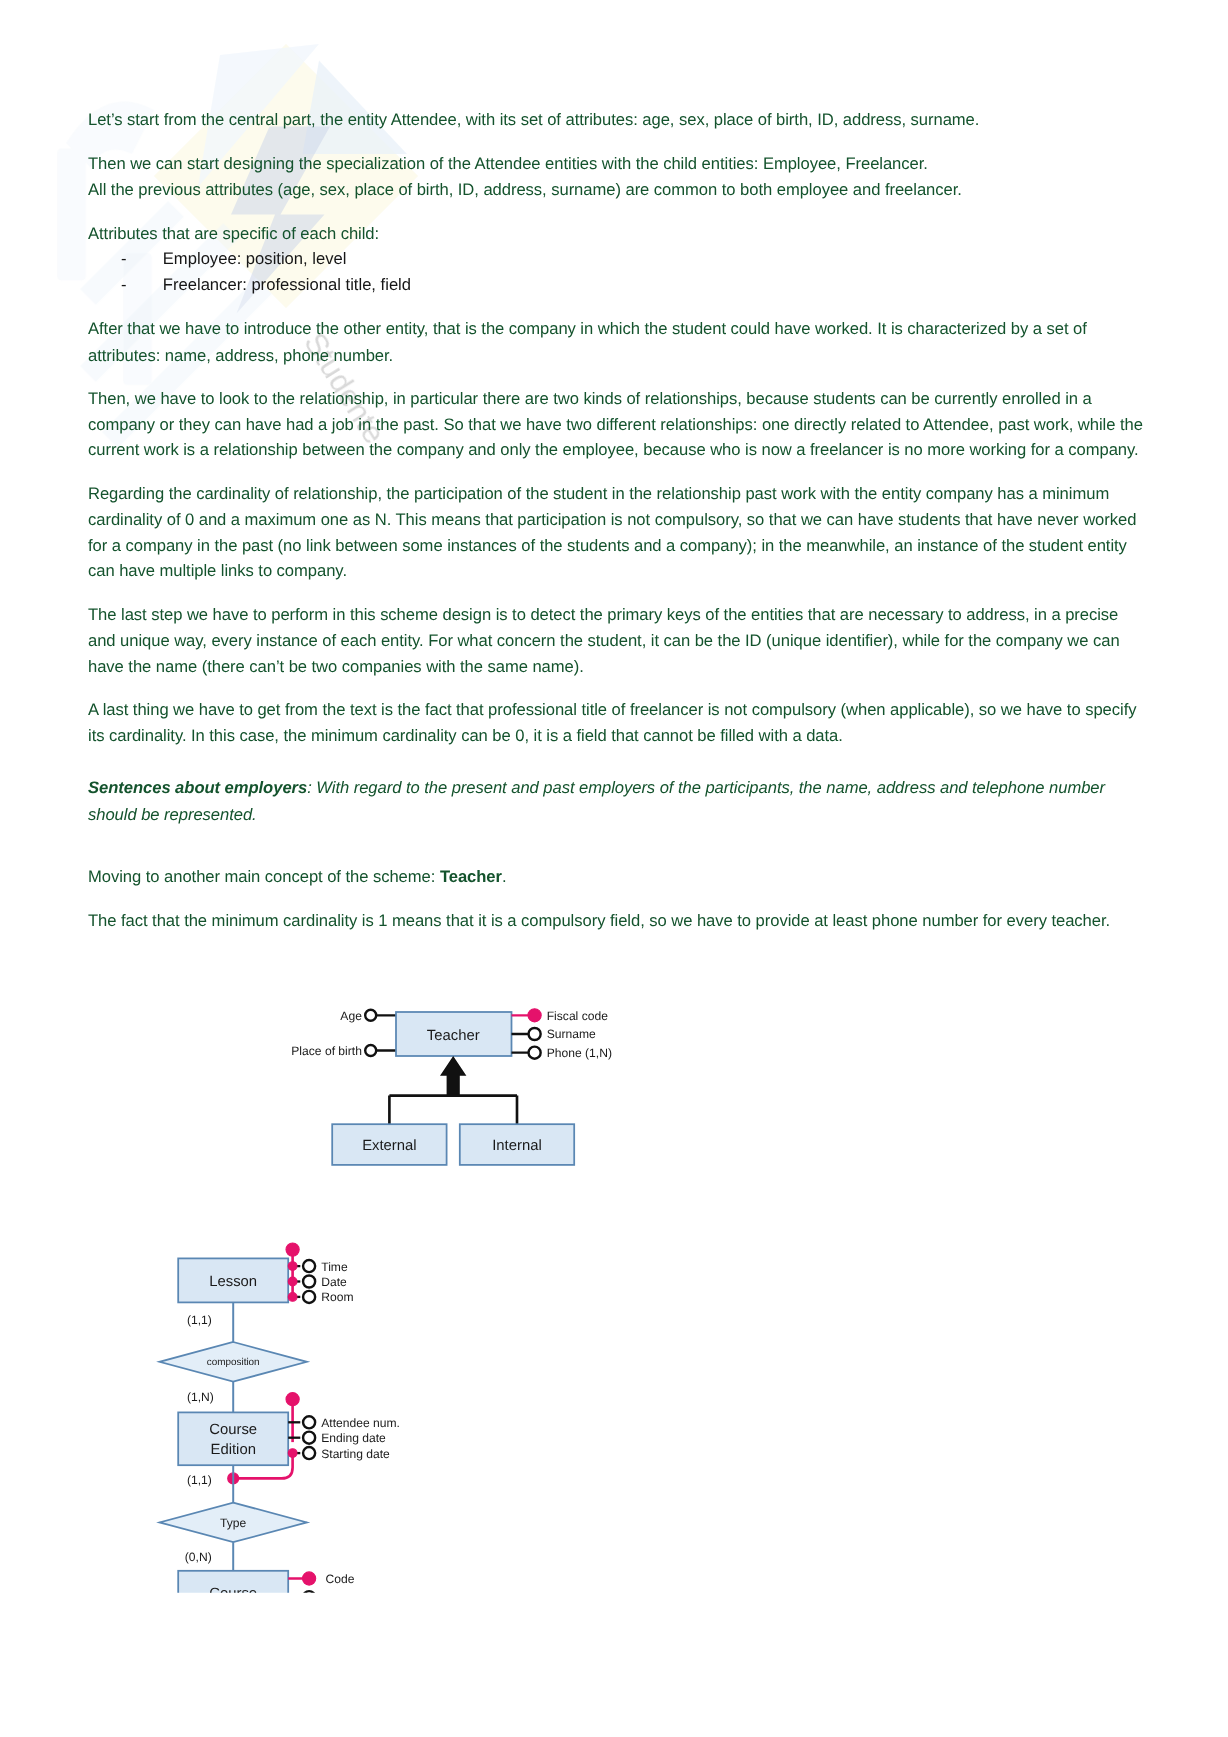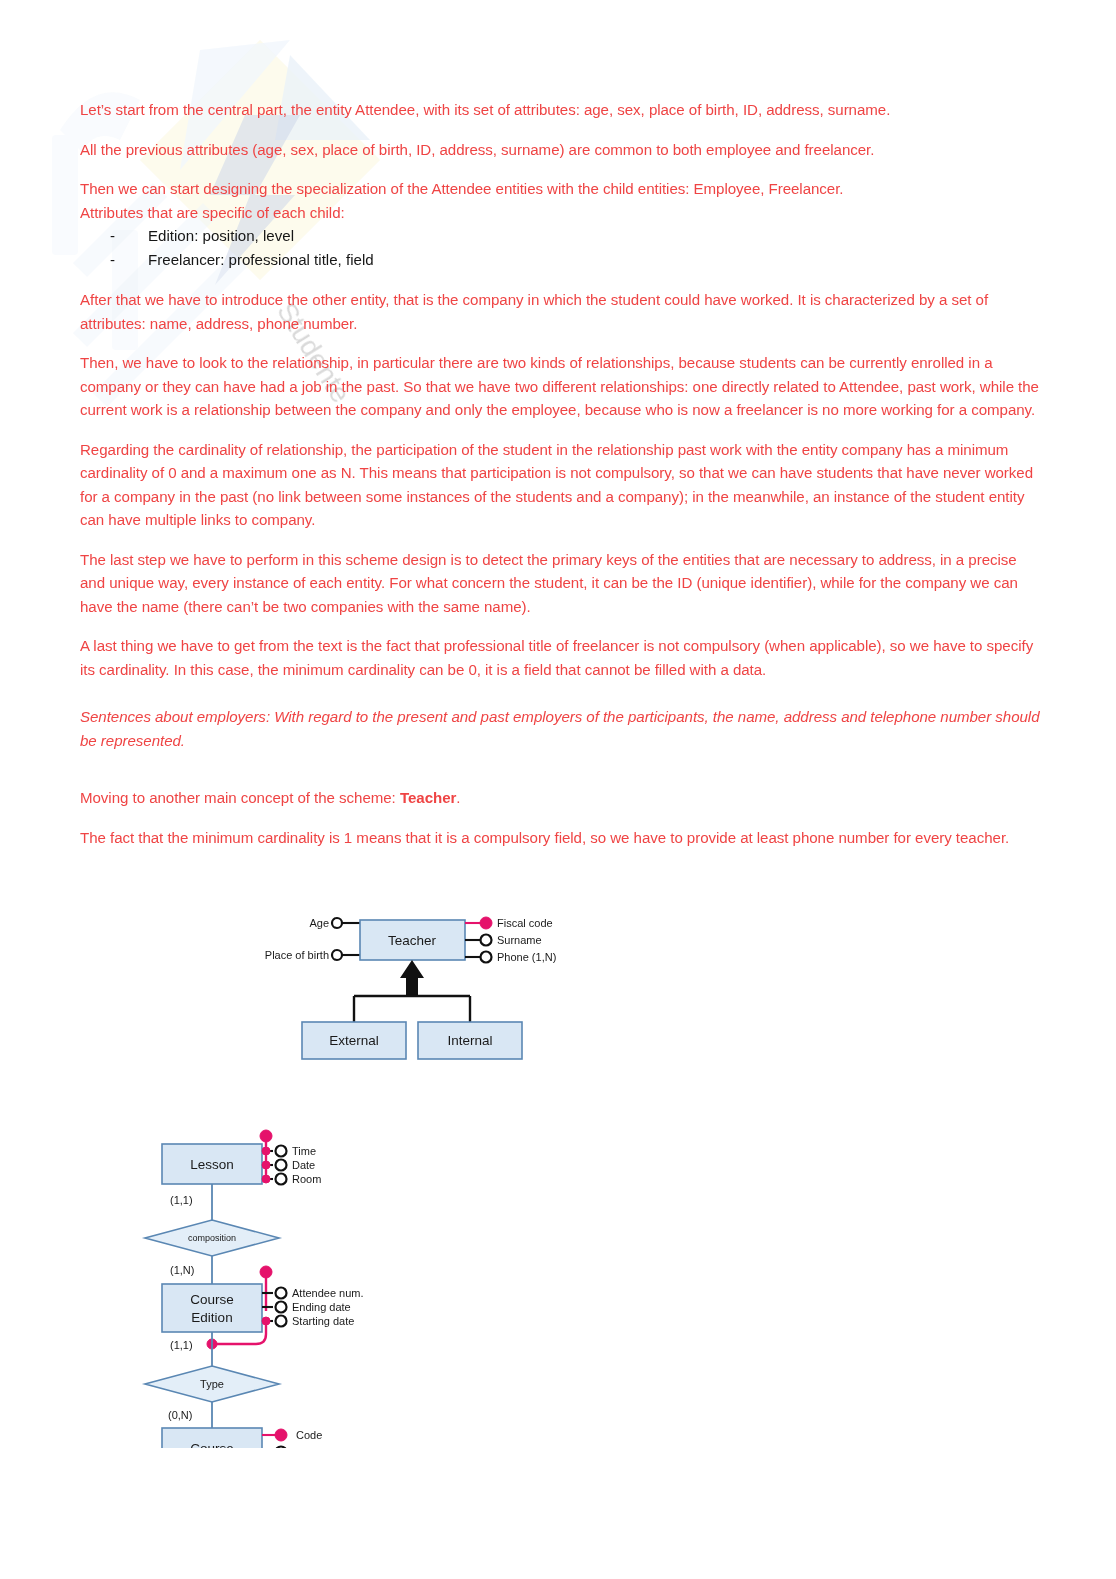--- a/index.html
+++ b/index.html
@@ -33,21 +33,21 @@
   .content {
     position: absolute;
     left: 80px;
     top: 98px;
     width: 962px;
   }
   p.para {
     margin: 0 0 16px 0;
     font-size: 15.1px;
     line-height: 23.5px;
-    color: #ef4444;
+    color: #14532d;
     letter-spacing: -0.05px;
   }
   p.para.tight { margin-bottom: 0; }
   .bullets {
     margin: 0 0 16px 0;
     padding: 0;
     list-style: none;
   }
   .bullets li {
     font-size: 15.1px;
@@ -62,21 +62,21 @@
     top: 0;
   }
   .bullets li .btxt {
     display: inline-block;
     padding-left: 38px;
   }
   .spacer-sm { height: 8px; }
   .spacer-md { height: 18px; }
   b.strong { font-weight: bold; }
   .ital { font-style: italic; }
-  .ital-bold { font-style: italic; font-weight: normal; }
+  .ital-bold { font-style: italic; font-weight: bold; }
 
   
   .diagram-wrap {
     position: absolute;
   }
   #teacher-diagram { left: 232px; top: 900px; }
   #course-diagram  { left: 140px; top: 1118px; }
 
   svg text {
     font-family: "Liberation Sans", sans-serif;
@@ -126,28 +126,28 @@
         <rect x="72" y="210" width="26" height="120" rx="4"></rect>
       </g>
       <text x="236" y="290" fill="#9bb4cf" font-size="28" font-family="'Liberation Serif', serif" transform="rotate(58 236 290)" opacity="0.65">Studente</text>
     </g>
   </svg>
 
   <div class="content">
 
     <p class="para">Let’s start from the central part, the entity Attendee, with its set of attributes: age, sex, place of birth, ID, address, surname.</p>
 
+    <p class="para tight">Then we can start designing the specialization of the Attendee entities with the child entities: Employee, Freelancer.</p>
     <p class="para">All the previous attributes (age, sex, place of birth, ID, address, surname) are common to both employee and freelancer.</p>
-    <p class="para tight">Then we can start designing the specialization of the Attendee entities with the child entities: Employee, Freelancer.</p>
 
     <p class="para tight">Attributes that are specific of each child:</p>
     <ul class="bullets">
       <li>
         <span class="dash">-</span>
-        <span class="btxt">Edition: position, level</span>
+        <span class="btxt">Employee: position, level</span>
       </li>
       <li>
         <span class="dash">-</span>
         <span class="btxt">Freelancer: professional title, field</span>
       </li>
     </ul>
 
     <p class="para">After that we have to introduce the other entity, that is the company in which the student could have worked. It is characterized by a set of attributes: name, address, phone number.</p>
     <p class="para">Then, we have to look to the relationship, in particular there are two kinds of relationships, because students can be currently enrolled in a company or they can have had a job in the past. So that we have two different relationships: one directly related to Attendee, past work, while the current work is a relationship between the company and only the employee, because who is now a freelancer is no more working for a company.</p>
     <p class="para">Regarding the cardinality of relationship, the participation of the student in the relationship past work with the entity company has a minimum cardinality of 0 and a maximum one as N. This means that participation is not compulsory, so that we can have students that have never worked for a company in the past (no link between some instances of the students and a company); in the meanwhile, an instance of the student entity can have multiple links to company.</p>

